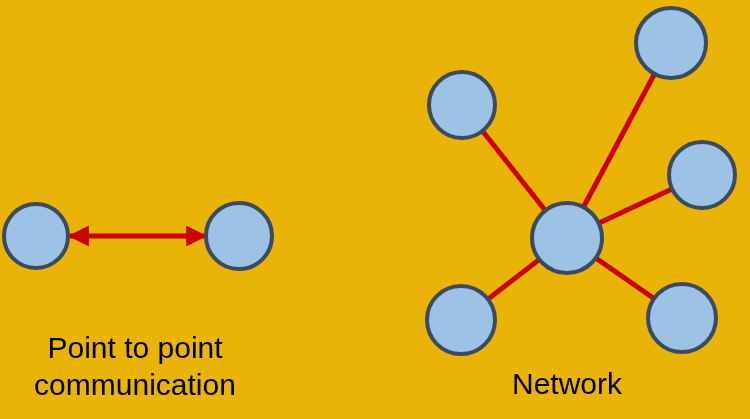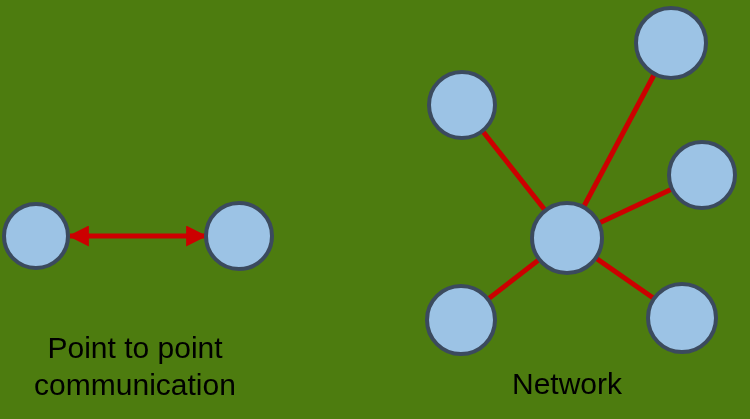--- a/index.html
+++ b/index.html
@@ -10,21 +10,21 @@
   body {
     width: 750px;
     height: 419px;
     overflow: hidden;
     font-family: "Liberation Sans", sans-serif;
   }
   #canvas {
     position: relative;
     width: 750px;
     height: 419px;
-    background: #4d7c0f;
+    background: #eab308;
   }
   #diagram {
     position: absolute;
     top: 0;
     left: 0;
     width: 750px;
     height: 419px;
   }
   .dgm-label {
     font-family: "Liberation Sans", sans-serif;

